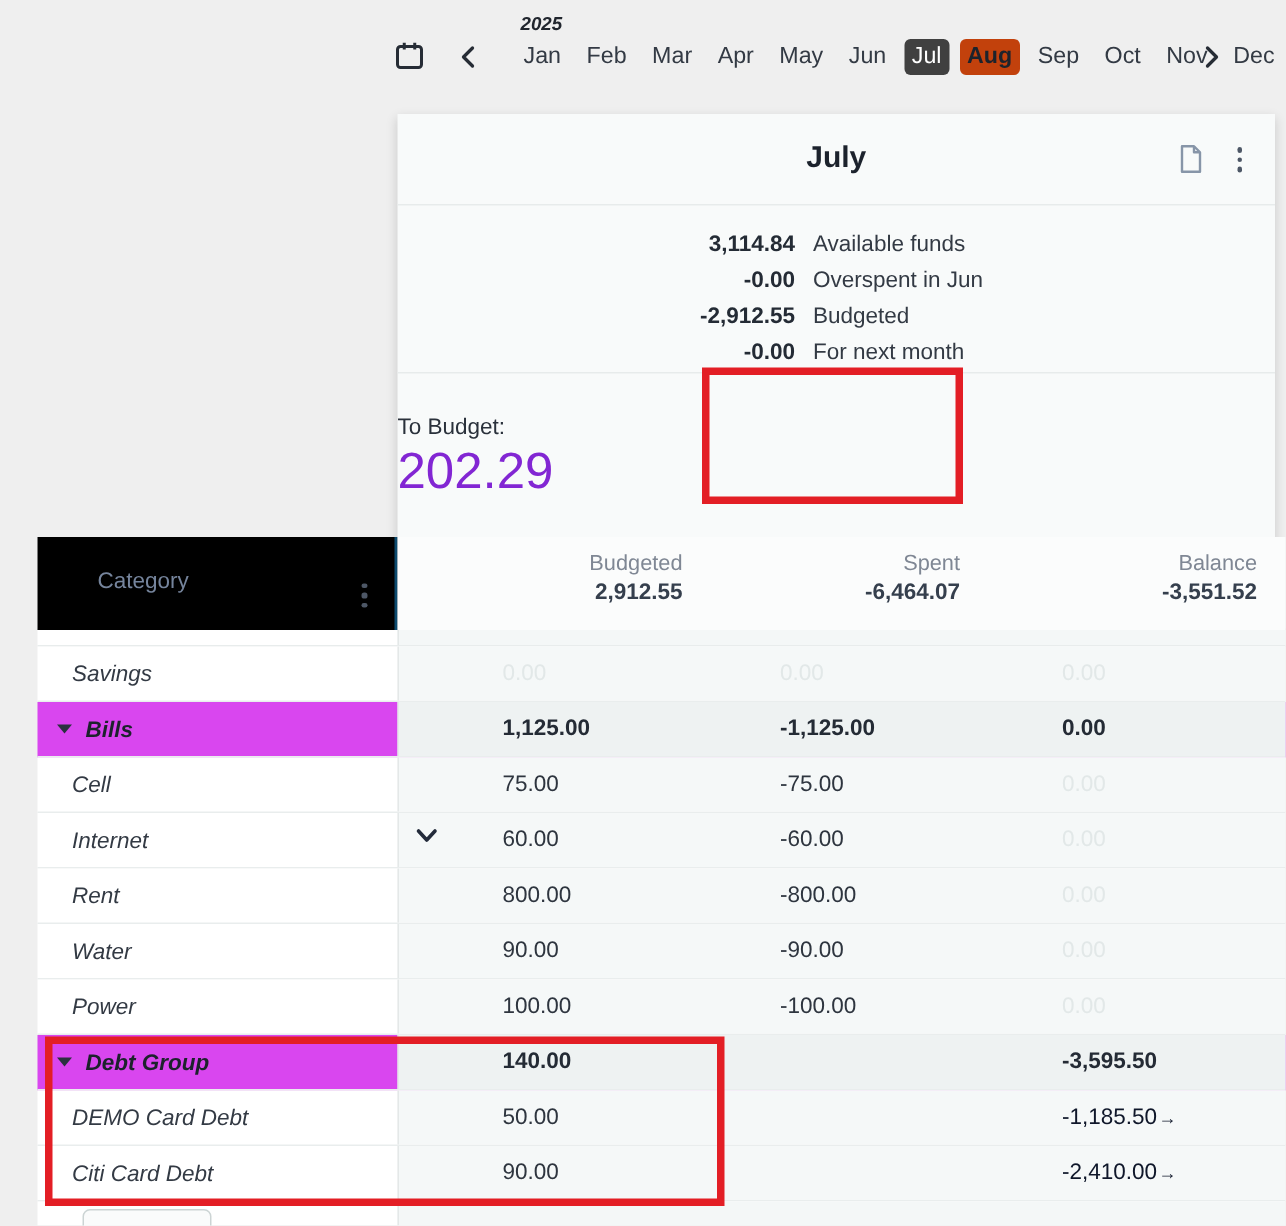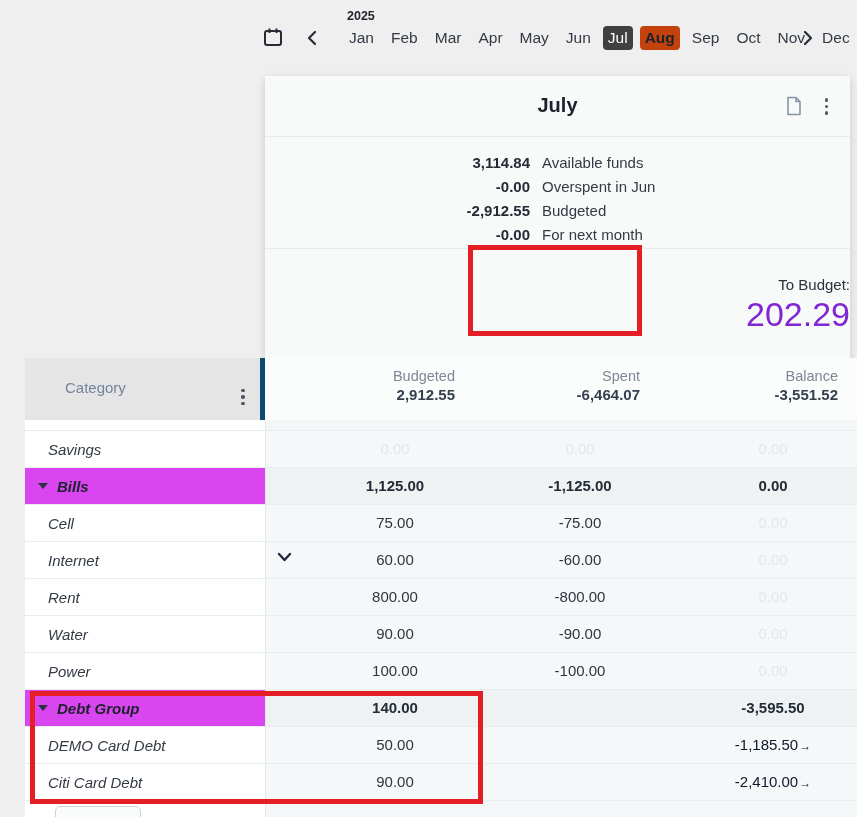--- a/index.html
+++ b/index.html
@@ -8,21 +8,21 @@
     position:relative;
     background:#efefef;
     font-family:"Liberation Sans", sans-serif;
     color:#2b323c;
   }
 
   
   .topbar { position:absolute; left:0; top:0; width:857px; height:60px; }
   .cal-btn { position:absolute; left:262px; top:26px; width:22px; height:22px;
              background:none; border:none; cursor:pointer; }
-  .year-label { position:absolute; left:347px; top:9px; font-size:12.5px; font-weight:bold; color:#21262e; }
+  .year-label { position:absolute; left:347px; top:9px; font-size:12.5px; font-weight:bold; color:#21262e;font-style:italic; }
   .chev-btn { position:absolute; background:none; border:none; cursor:pointer; width:20px; height:20px; }
   .chev-left { left:305px; top:28px; }
   .chev-right { left:799px; top:28px; }
   .months { position:absolute; left:344px; top:26px; display:flex; gap:7px; align-items:center; }
   .month-item { font-size:15.5px; color:#333a44; padding:3px 5px; border-radius:4px; cursor:pointer; }
   .month-item.selected { background:#404040; color:#ffffff;text-align:right; }
   .month-item.hovered { background:#c2410c; font-weight:bold; color:#1d232c; }
 
   
   .card { position:absolute; left:265px; top:60px; width:585px; height:290px;
@@ -32,29 +32,29 @@
   .card-title { position:absolute; left:0; right:0; top:18px; text-align:center;
                 font-size:20px; font-weight:600; color:#1c222c; }
   .card-icons { position:absolute; right:22px; top:20px; display:flex; gap:22px; align-items:center; }
   .icon-btn { background:none; border:none; cursor:pointer; padding:0; line-height:0; }
   .dots { display:inline-flex; flex-direction:column; gap:3px; }
   .dots i { width:3.5px; height:3.5px; border-radius:50%; background:#4d5766; }
   .card-summary { position:relative; height:112px; border-bottom:1px solid #e7ebeb; padding-top:13px; }
   .sum-row { display:flex; height:24px; align-items:center; font-size:15px; }
   .sum-val { width:265px; text-align:right; font-weight:600; color:#242b35;padding-left:20px; }
   .sum-lab { margin-left:12px; color:#333a44; }
-  .tobudget { position:relative; height:116px; text-align:right; cursor:pointer; }
+  .tobudget { position:relative; height:116px; text-align:left; cursor:pointer; }
   .tb-label { padding-top:27px; font-size:15px; color:#2a313b; }
   .tb-value { margin-top:2px; font-size:34px; color:#8226d3; }
 
   
   .btable { position:absolute; left:25px; top:358px; width:832px; }
   .thead { position:relative; height:62px; background:#ffffff; border-bottom:1px solid #dde2e2; }
-  .cat-head { position:absolute; left:0; top:0; width:240px; height:62px; background:#e5e5e5;
-              border-right:5px solid #0c4a6e;padding-left:28px; }
+  .cat-head { position:absolute; left:0; top:0; width:240px; height:62px; background:#000000;
+              border-right:2px solid #0c4a6e;padding-left:28px; }
   .cat-head-label { position:absolute; left:40px; top:21px; font-size:15px; color:#75849c; }
   .cat-head-dots { position:absolute; left:216px; top:22px; cursor:pointer; background:none; border:none; }
   .col-heads { position:absolute; left:240px; top:0; right:0; height:62px; background:#fbfcfc; }
   .col-head { position:absolute; top:10px; text-align:right; }
   .col-head .cl { font-size:14.5px; color:#7f8794; }
   .col-head .ct { font-size:15px; font-weight:bold; color:#353f4d; margin-top:2px; }
   .ch-budgeted { right:402px; }
   .ch-spent { right:217px; }
   .ch-balance { right:19px; }
 
@@ -64,21 +64,21 @@
   .brow { position:relative; height:37px; border-bottom:1px solid #e9eded; background:#fff; font-size:15px; }
   .brow .rcat { position:absolute; left:0; top:0; width:240px; height:36px; display:flex; align-items:center; cursor:pointer;font-style:italic; }
   .brow .rnums { position:absolute; left:240px; right:0; top:0; height:36px; background:#f5f8f8; border-left:1px solid #e4e8e8; }
   .brow.group { background:#d946ef; }
   .brow.group .rnums { background:#eef2f2; }
   .brow .rname { color:#333a44; margin-left:23px; }
   .brow.group .rname { font-weight:bold; color:#1c222c; margin-left:9px; }
   .tri { display:inline-block; margin-left:13px; width:0; height:0;
          border-left:5px solid transparent; border-right:5px solid transparent;
          border-top:6px solid #2a3140; }
-  .cell { position:absolute; top:0; height:36px; line-height:36px; text-align:center; cursor:pointer; color:#2e353f; }
+  .cell { position:absolute; top:0; height:36px; line-height:36px; text-align:left; cursor:pointer; color:#2e353f; }
   .cell.c0 { right:402px; width:120px; }
   .cell.c1 { right:217px; width:120px; }
   .cell.c2 { right:19px;  width:130px; }
   .cell.faint { color:#e2e8e8; }
   .cell.bold { font-weight:bold; color:#242b35; }
   .cell.negative { color:#0f172a; }
   .cell .arrow { font-size:12px; margin-left:1px; }
   .expander { position:absolute; left:252px; top:10px; cursor:pointer; line-height:0; background:none; border:none; }
 
   .bottomstrip { position:relative; height:16px; background:#fff; }

